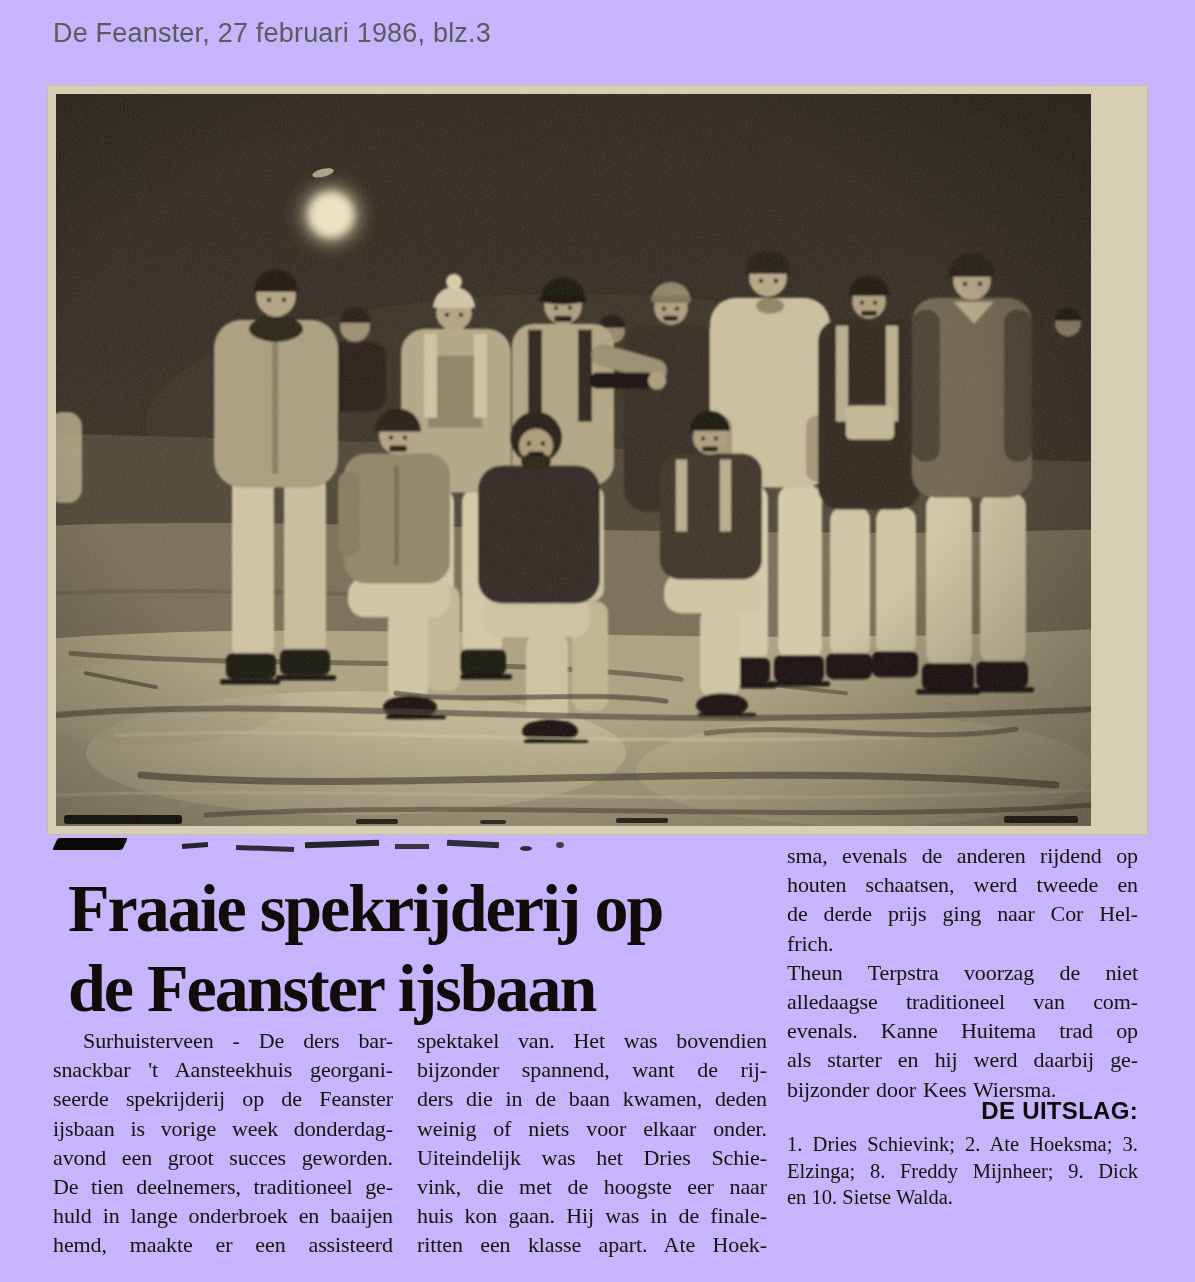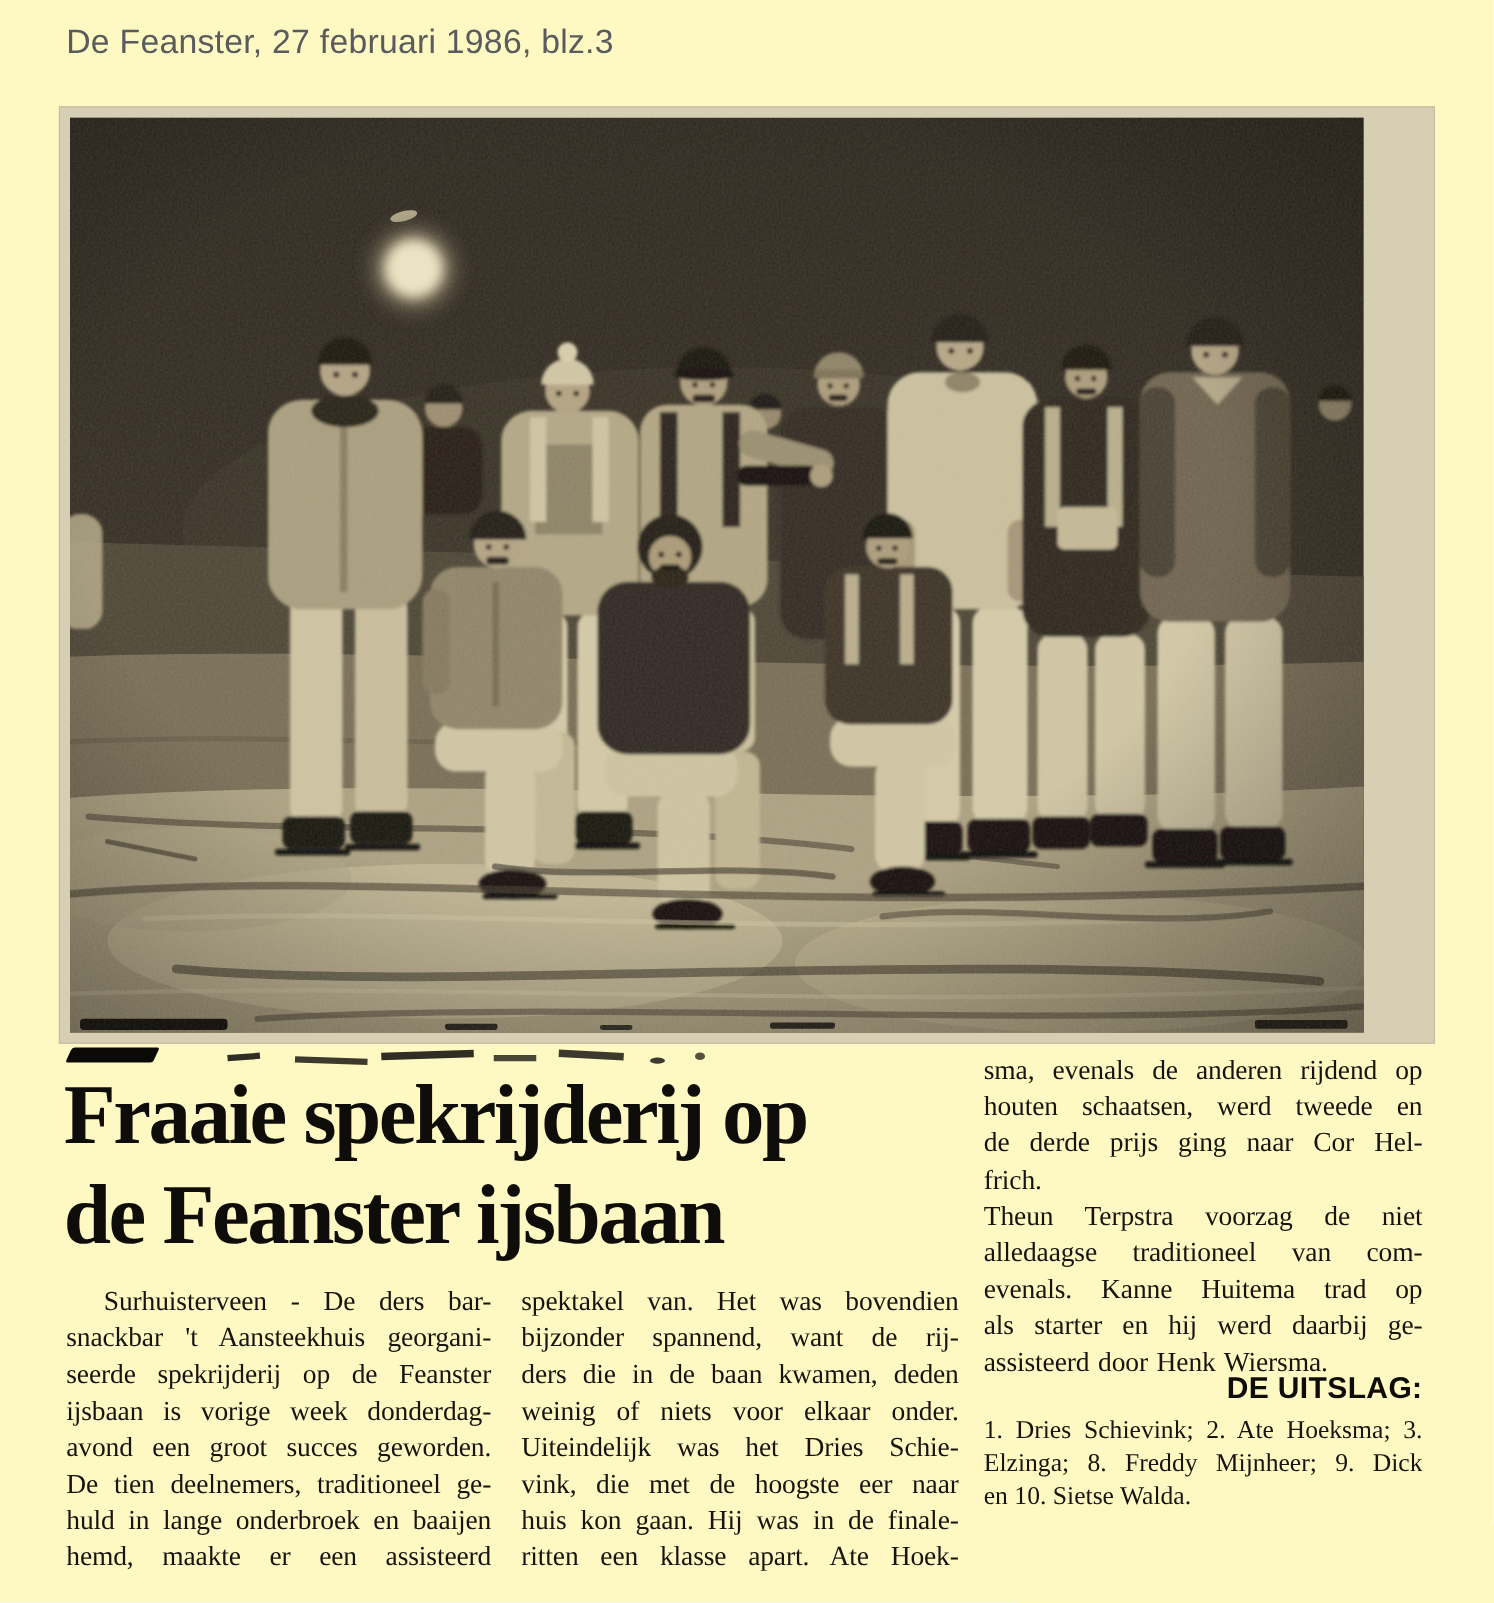--- a/index.html
+++ b/index.html
@@ -1,24 +1,24 @@
 <!DOCTYPE html>
 <html><head>
 <meta charset="utf-8">
 <style>
   html,body{margin:0;padding:0;background:#ffffff;}
-  .page{position:relative;width:1195px;height:1282px;background:#fef9c3;overflow:hidden;
+  .page{position:relative;width:1195px;height:1282px;background:#c4b5fd;overflow:hidden;
         font-family:"Liberation Serif",serif;}
   .masthead{position:absolute;left:53px;top:18px;
         font-family:"Liberation Sans",sans-serif;font-size:27px;line-height:30px;
         color:#5a5b5e;letter-spacing:.2px;}
   .photo-wrap{position:absolute;left:47px;top:85px;width:1101px;height:750px;
         background:#d7cfb4;box-shadow:inset 0 0 0 1px #c6bda1;}
   .photo-scene{position:absolute;left:9px;top:9px;width:1035px;height:732px;display:block;}
-  .headline{position:absolute;left:51px;top:851px;width:745px;margin:0;
+  .headline{position:absolute;left:51px;top:851px;width:745px;margin:17px;
         font-family:"Liberation Serif",serif;font-weight:700;font-size:68px;line-height:80px;
         color:#0f0d09;letter-spacing:-2px;white-space:nowrap;}
   .col{position:absolute;color:#17130d;font-size:22px;line-height:29.2px;
         letter-spacing:-.1px;word-spacing:1.5px;}
   .col .bl{text-align:justify;text-align-last:justify;height:29.2px;overflow:hidden;}
   .col .bl.short{text-align-last:left;}
   .col .bl.indent{text-indent:30px;}
   .col1{left:53px;top:1026px;width:340px;}
   .col2{left:417px;top:1026px;width:350px;}
   .col3{left:787px;top:841px;width:351px;}
@@ -334,21 +334,21 @@
 
   <div class="col col3">
     <div class="bl">sma, evenals de anderen rijdend op</div>
     <div class="bl">houten schaatsen, werd tweede en</div>
     <div class="bl">de derde prijs ging naar Cor Hel-</div>
     <div class="bl short">frich.</div>
     <div class="bl">Theun Terpstra voorzag de niet</div>
     <div class="bl">alledaagse traditioneel van com-</div>
     <div class="bl">evenals. Kanne Huitema trad op</div>
     <div class="bl">als starter en hij werd daarbij ge-</div>
-    <div class="bl short">assisteerd door Henk Wiersma.</div>
+    <div class="bl short">bijzonder door Kees Wiersma.</div>
   </div>
 
   <div class="results">
     <div class="results-head">DE UITSLAG:</div>
     <div class="rl">1. Dries Schievink; 2. Ate Hoeksma; 3. Cor</div>
     <div class="rl">Elzinga; 8. Freddy Mijnheer; 9. Dick Kooy</div>
     <div class="rl short">en 10. Sietse Walda.</div>
   </div>
 
 </div>

